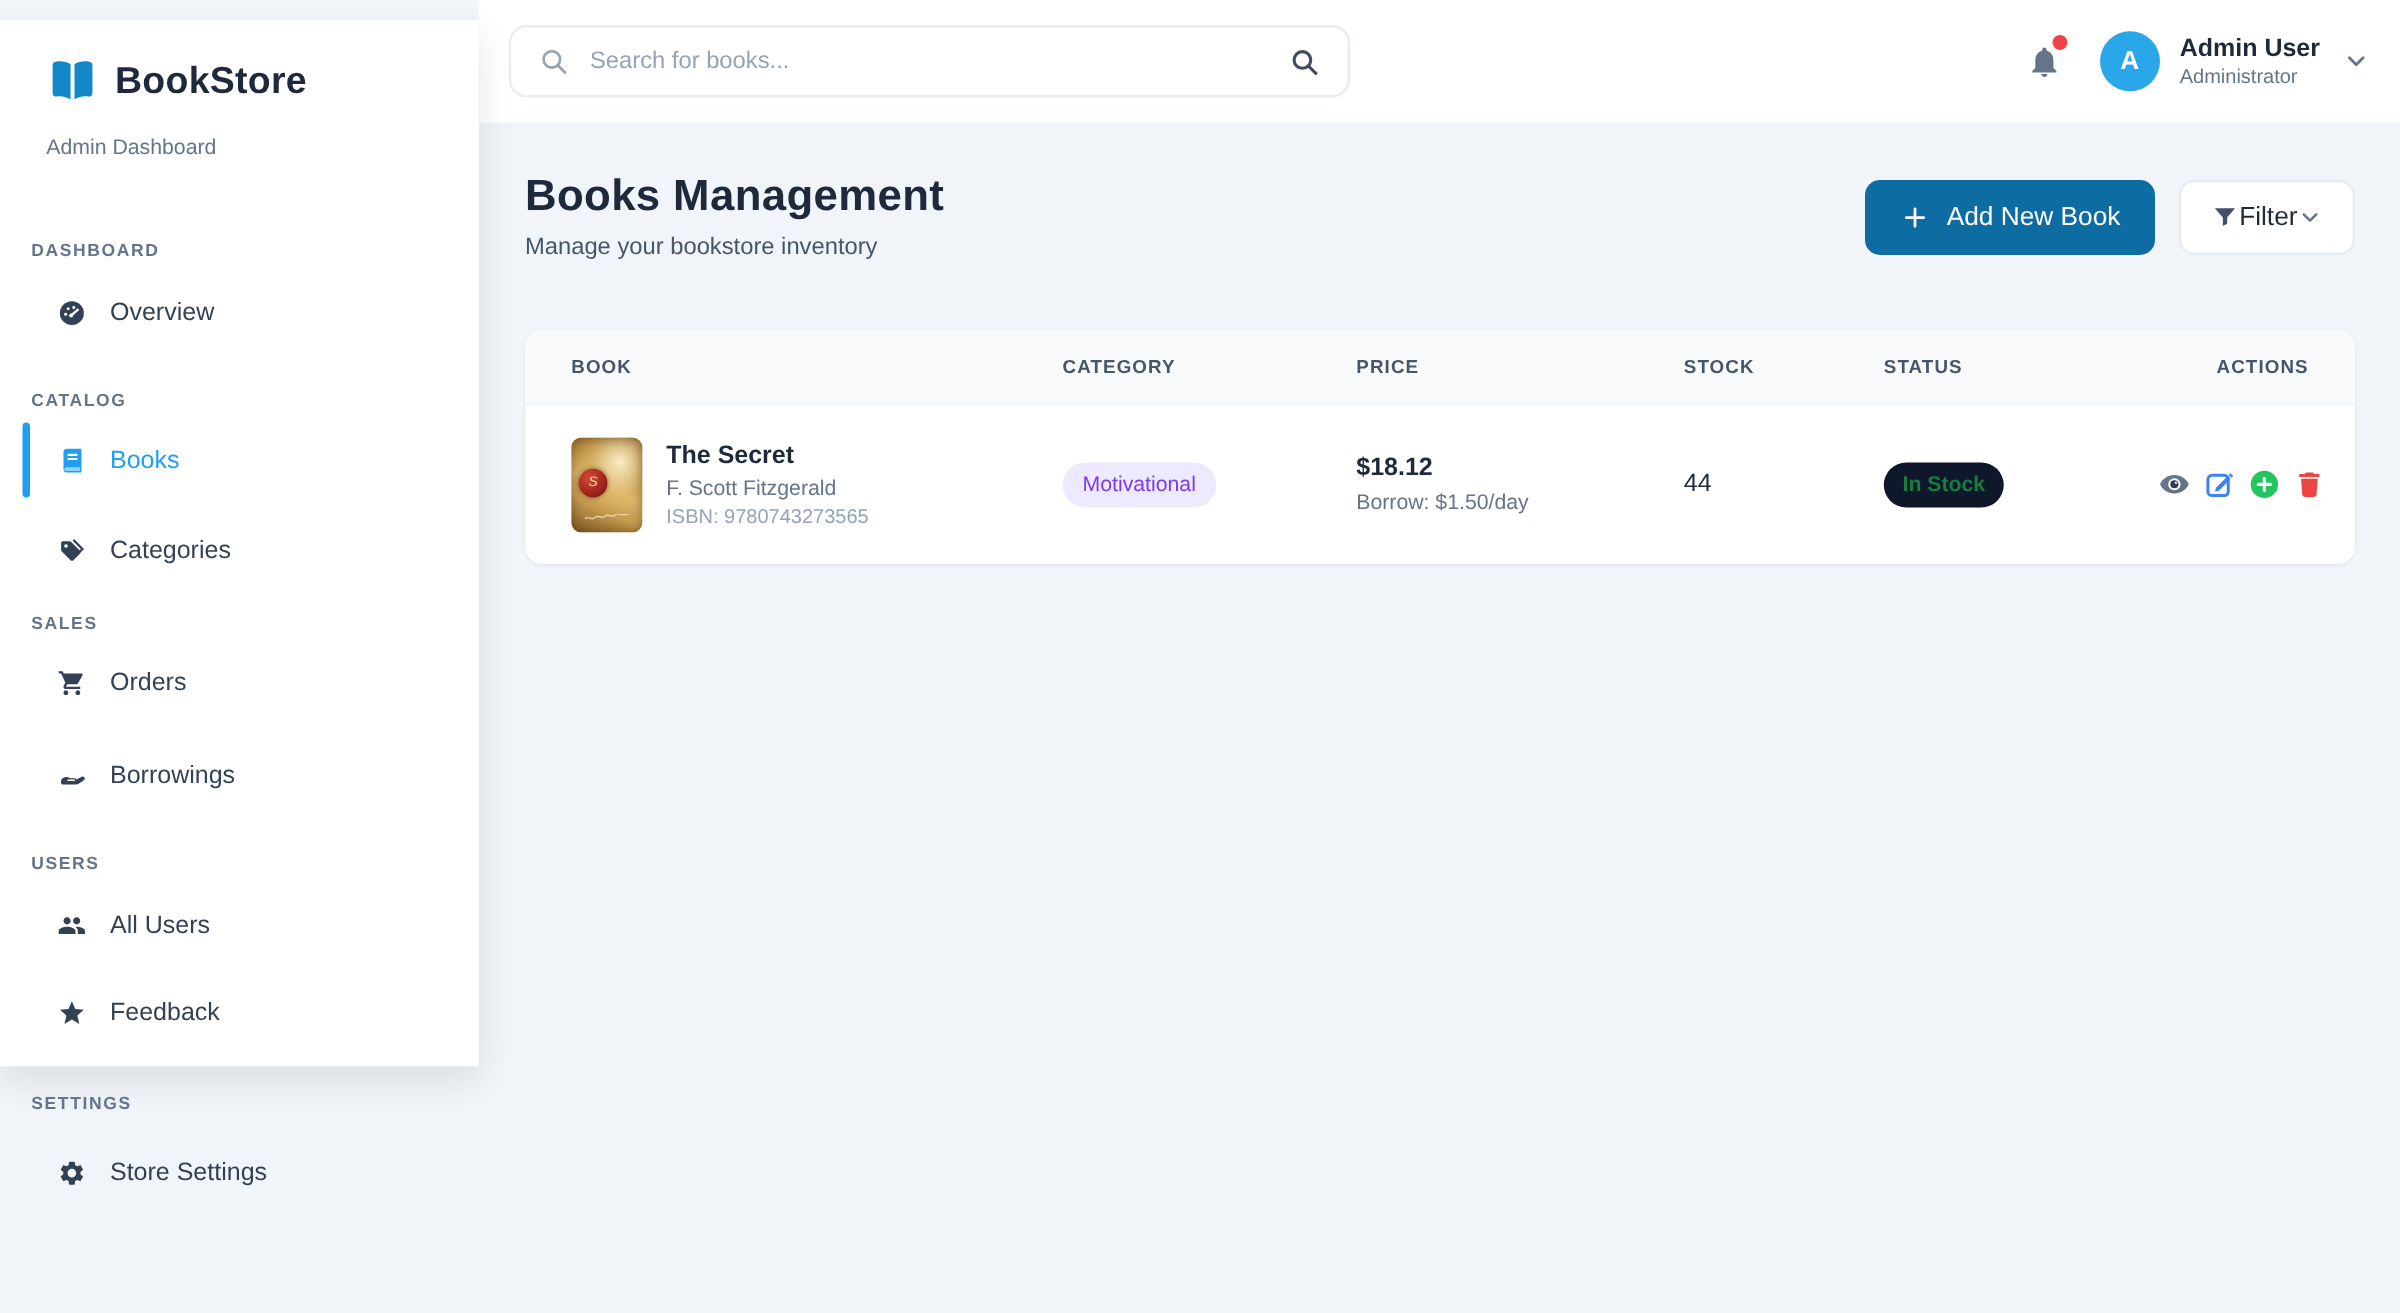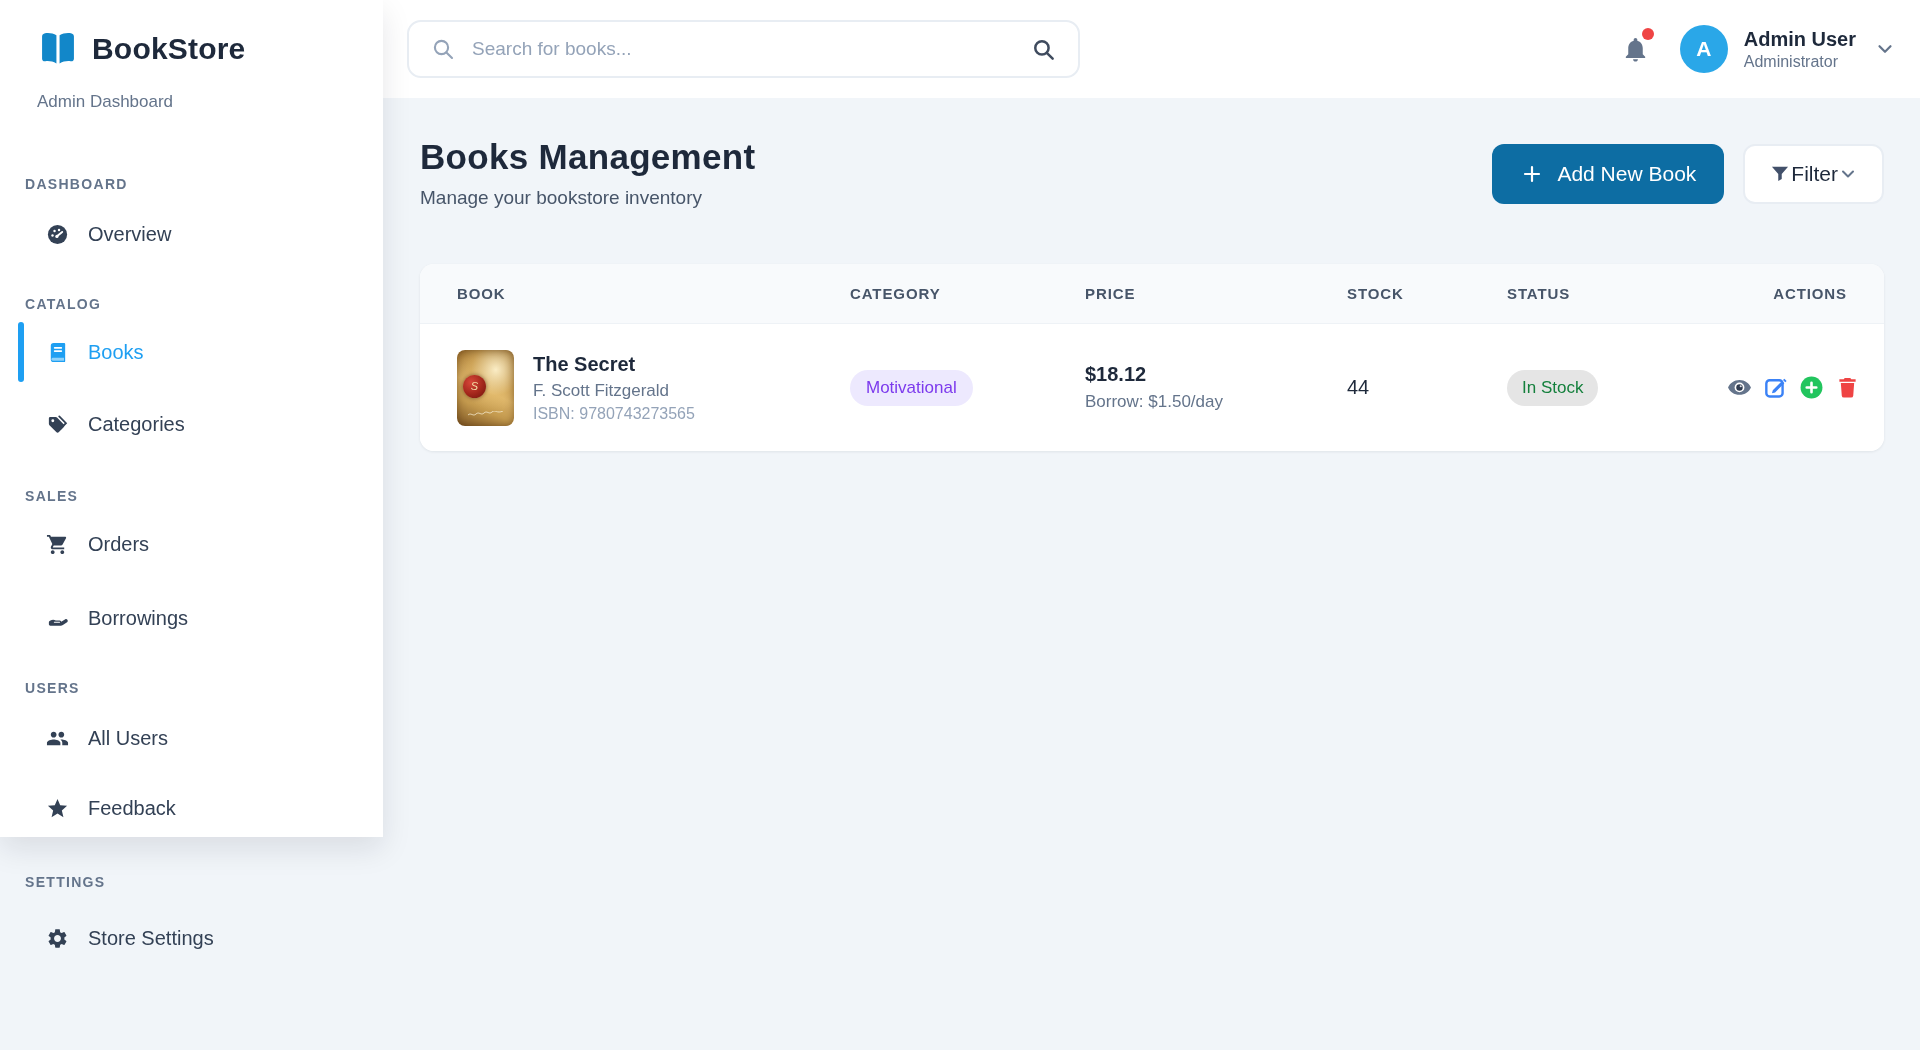--- a/index.html
+++ b/index.html
@@ -4,35 +4,35 @@
 <style>
   html,body{margin:0;padding:0;}
   body{
     width:1920px;height:1050px;position:relative;overflow:hidden;
     background:#f1f5f9;color:#1e293b;
     font-family:"Liberation Sans","DejaVu Sans",sans-serif;
   }
   svg{display:block}
 
   
-  .sidebar{position:absolute;left:0;top:0;width:383px;height:837px;background:#fff;
+  .sidebar{position:absolute;left:0;top:16px;width:383px;height:837px;background:#fff;
     box-shadow:0 12px 28px rgba(15,23,42,.10);z-index:3;}
   .sidebar-extra{position:absolute;left:0;top:837px;width:383px;z-index:3;}
   .logo-row{display:flex;align-items:center;gap:13px;padding:28px 0 0 37px;cursor:pointer;}
   .logo-icon svg{width:42px;height:42px;}
   .logo-text{font-size:30px;font-weight:700;color:#1e293b;letter-spacing:.2px;}
   .brand-sub{margin-top:22px;padding-left:37px;font-size:17px;color:#64748b;height:20px;}
   .nav{margin-top:62px;}
   .nav-section-title{height:20px;padding-left:25px;font-size:14px;font-weight:700;color:#64748b;letter-spacing:1.3px;display:flex;align-items:center;}
   .nav-item{display:flex;align-items:center;height:56px;padding-left:46px;gap:19px;font-size:20px;color:#334155;cursor:pointer;position:relative;}
   .nav-item .nav-ic{width:23px;height:23px;flex:none;}
   .nav-item .nav-ic svg{width:23px;height:23px;}
   .nav-item.active{height:64px;color:#1e9ff2;}
   .nav-item.active .bar{position:absolute;left:18px;top:2px;bottom:2px;width:6px;border-radius:3px;background:#1e9ff2;}
-  .mt12{margin-top:12px}.mt32{margin-top:32px}.mt6{margin-top:6px}.mt34{margin-top:34px}
+  .mt12{margin-top:12px}.mt32{margin-top:32px}.mt6{margin-top:6px}.mt34{margin-top:20px}
   .mt10{margin-top:10px}.mt18{margin-top:18px}.mt14{margin-top:14px}.mt35{margin-top:35px}
 
   
   .topbar{position:absolute;left:383px;right:0;top:0;height:98px;background:#fff;z-index:2;}
   .search-wrap{position:absolute;left:24px;top:20px;width:673px;height:58px;background:#fff;
     border:2px solid #e8edf3;border-radius:14px;box-sizing:border-box;
     display:flex;align-items:center;padding:0 22px;gap:15px;}
   .search-wrap input{border:none;outline:none;flex:1;font-size:19px;color:#334155;background:transparent;
     font-family:"Liberation Sans","DejaVu Sans",sans-serif;}
   .search-wrap input::placeholder{color:#94a3b8;}
@@ -79,21 +79,21 @@
     color:#f3dfa6;font-size:11px;font-style:italic;display:flex;align-items:center;justify-content:center;
     box-shadow:0 0 4px rgba(60,20,5,.6);}
   .cover .scribble{position:absolute;left:10px;bottom:9px;width:37px;height:6px;opacity:.85;}
   .book-title{font-size:20px;font-weight:700;color:#1e293b;}
   .book-author{font-size:17px;color:#64748b;margin-top:5px;}
   .book-isbn{font-size:16px;color:#94a3b8;margin-top:4px;}
   .badge-cat{display:inline-block;background:#ede9fe;color:#7c3aed;font-size:17px;padding:8px 16px;border-radius:18px;}
   .price-main{font-size:20px;font-weight:600;color:#1e293b;}
   .price-sub{font-size:17px;color:#64748b;margin-top:6px;}
   .stock-val{font-size:20px;color:#1e293b;}
-  .badge-status{display:inline-block;background:#e5e5e5;color:#15803d;font-size:17px;font-weight:400;padding:8px 15px;border-radius:18px;}
+  .badge-status{display:inline-block;background:#0f172a;color:#15803d;font-size:17px;font-weight:700;padding:8px 15px;border-radius:18px;}
   .actions-cell{display:flex;justify-content:flex-end;align-items:center;gap:11px;white-space:nowrap;}
   .action-btn{width:25px;height:25px;cursor:pointer;flex:none;}
   .action-btn svg{width:25px;height:25px;}
 </style>
 </head>
 <body>
 
 <div class="sidebar">
   <div class="logo-row">
     <span class="logo-icon">

